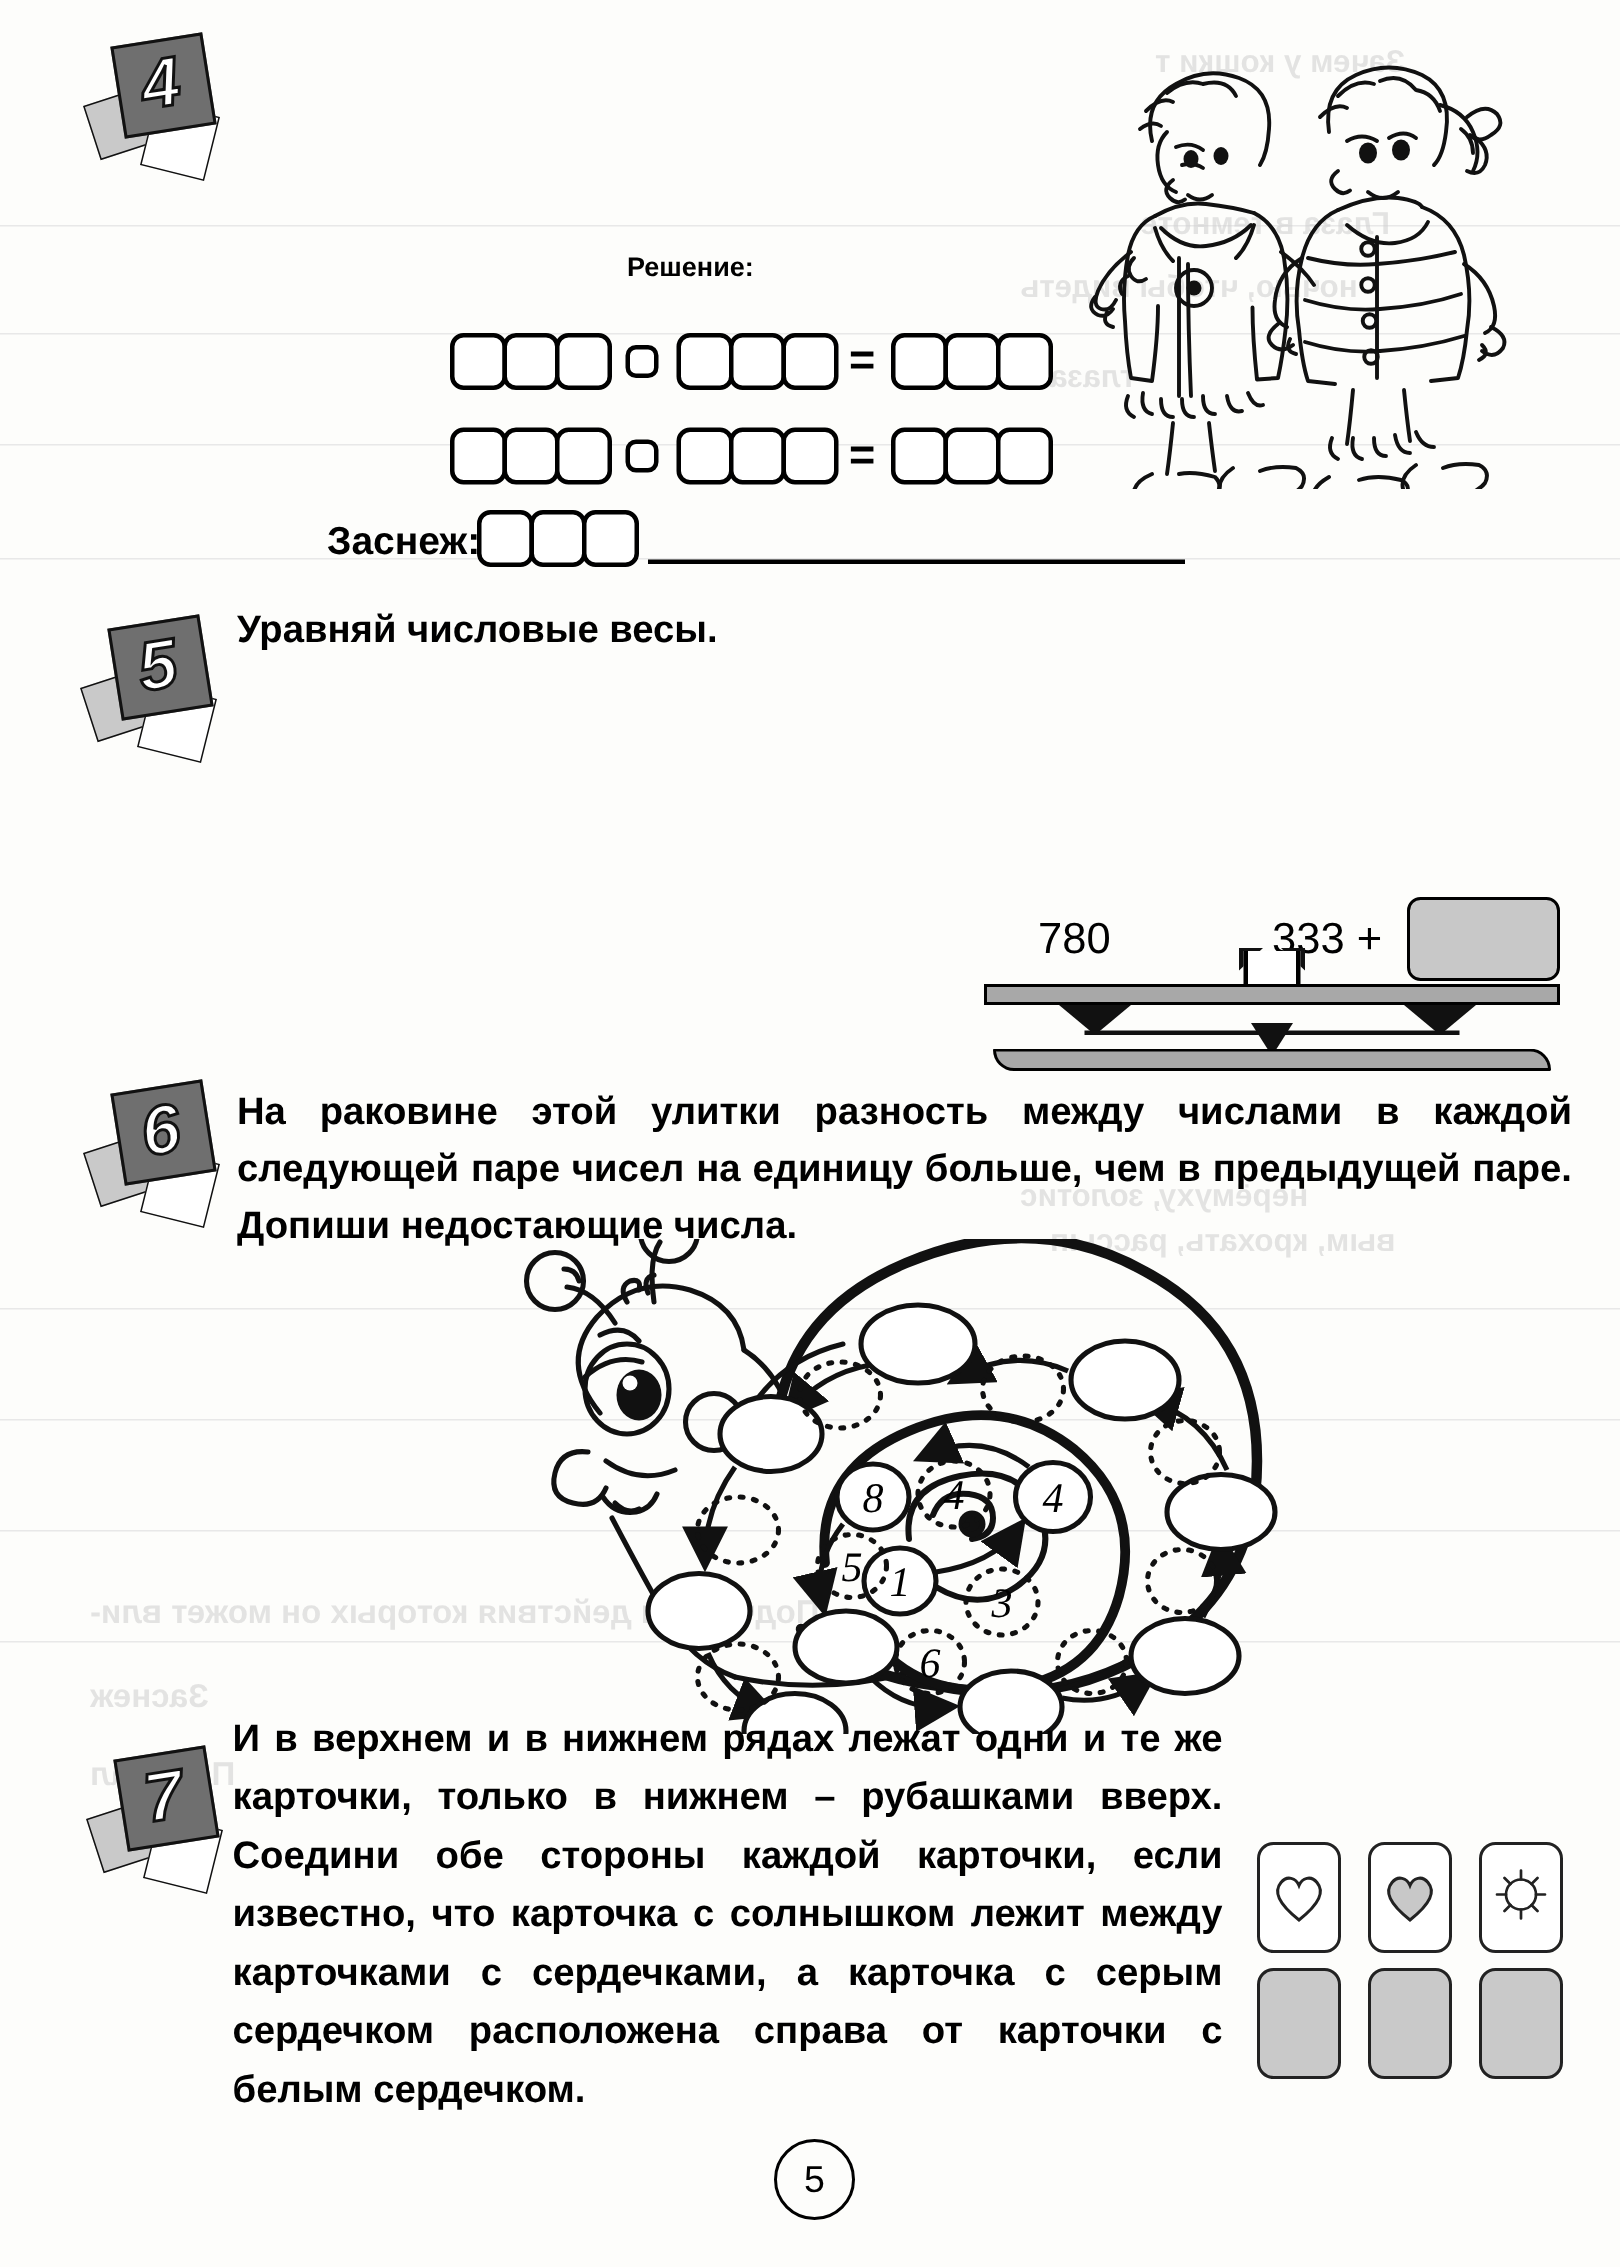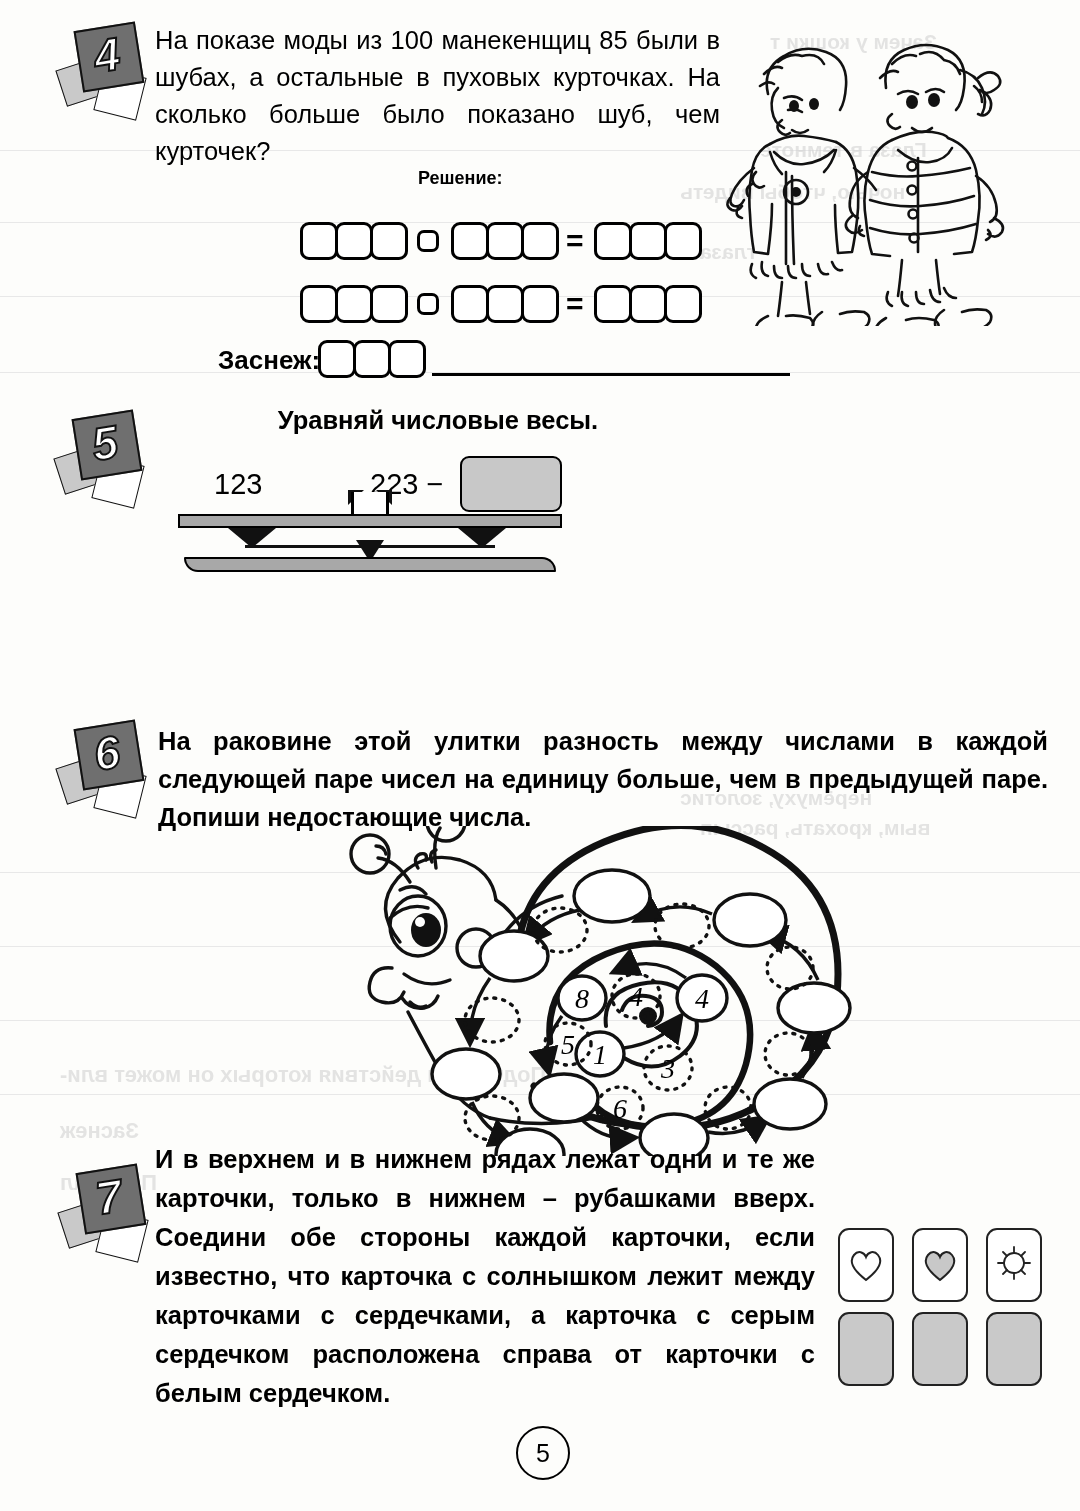--- a/index.html
+++ b/index.html
@@ -26,21 +26,21 @@
   .badge .sq-wh{width:42px;height:42px;background:#fff;border:1.5px solid #111;
                 left:38px;top:56px;transform:rotate(14deg);}
   .badge .sq-dk{width:58px;height:58px;background:#6f6f6f;border:2px solid #111;
                 left:18px;top:10px;transform:rotate(-9deg);}
   .badge .num{left:18px;top:10px;width:58px;height:58px;transform:rotate(-9deg);
               display:flex;align-items:center;justify-content:center;
               font-size:46px;font-weight:bold;color:#fff;
               -webkit-text-stroke:2px #111;font-family:"Liberation Sans",sans-serif;}
 
   
-  .btext{position:absolute;font-size:25.5px;line-height:37px;text-align:center;}
+  .btext{position:absolute;font-size:25.5px;line-height:37px;}
   .t4{font-weight:normal;text-align:justify;}
   .t5{font-weight:bold;}
   .t6{font-weight:bold;text-align:justify;}
   .t7{font-weight:bold;text-align:justify;}
   .reshenie{position:absolute;font-size:18px;font-weight:bold;}
 
   
   .eqrow{position:absolute;display:flex;align-items:center;}
   .cell{width:38px;height:38px;border:3px solid #000;border-radius:9px;
         background:#fff;margin-right:-3px;box-sizing:border-box;}
@@ -120,21 +120,20 @@
   <div class="bleed" style="left:60px;top:1118px;font-size:22px">Заснеж</div>
   <div class="bleed" style="left:60px;top:1170px;font-size:22px">Побежал</div>
 
   <div class="badge" style="left:60px;top:16px">
     <i class="sq-lt"></i>
     <i class="sq-wh"></i>
     <i class="sq-dk"></i>
     <i class="num">4</i>
   </div>
 
-  <div class="btext t4" style="left:155px;top:22px;width:565px">На показе моды из 100 манекенщиц 85 были в шубах, а остальные в пуховых курточках. На сколько больше было показано шуб, чем курточек?</div>
 
   <div class="reshenie" style="left:418px;top:168px">Решение:</div>
 
   <div class="eqrow" style="left:300px;top:222px">
     <span class="grp">
       <i class="cell"></i>
       <i class="cell"></i>
       <i class="cell"></i>
     </span>
     <i class="opcell"></i>
@@ -254,37 +253,37 @@
   </div>
 
   <div class="badge" style="left:58px;top:404px">
     <i class="sq-lt"></i>
     <i class="sq-wh"></i>
     <i class="sq-dk"></i>
     <i class="num">5</i>
   </div>
   <div class="btext t5" style="left:158px;top:402px;width:560px">Уравняй числовые весы.</div>
 
-  <div class="scale" style="left:170px;top:452px">
-    <span class="s-left">123</span>
-    <span class="s-right">223 −</span>
+
+
+
+  <div class="scale" style="left:648px;top:594px">
+    <span class="s-left">780</span>
+    <span class="s-right">333 +</span>
     <i class="weight"></i>
     <i class="nub-l"></i>
     <i class="nub-r"></i>
     <i class="post"></i>
     <i class="beam"></i>
     <i class="leg-l"></i>
     <i class="leg-r"></i>
     <i class="crossbar"></i>
     <i class="pivot"></i>
     <i class="base"></i>
   </div>
-
-
-
 
   <div class="badge" style="left:60px;top:714px">
     <i class="sq-lt"></i>
     <i class="sq-wh"></i>
     <i class="sq-dk"></i>
     <i class="num">6</i>
   </div>
   <div class="btext t6" style="left:158px;top:722px;width:890px;line-height:38px">На раковине этой улитки разность между числами в каждой следующей паре чисел на единицу больше, чем в предыдущей паре. Допиши недостающие числа.</div>
 
   <div class="snail">

